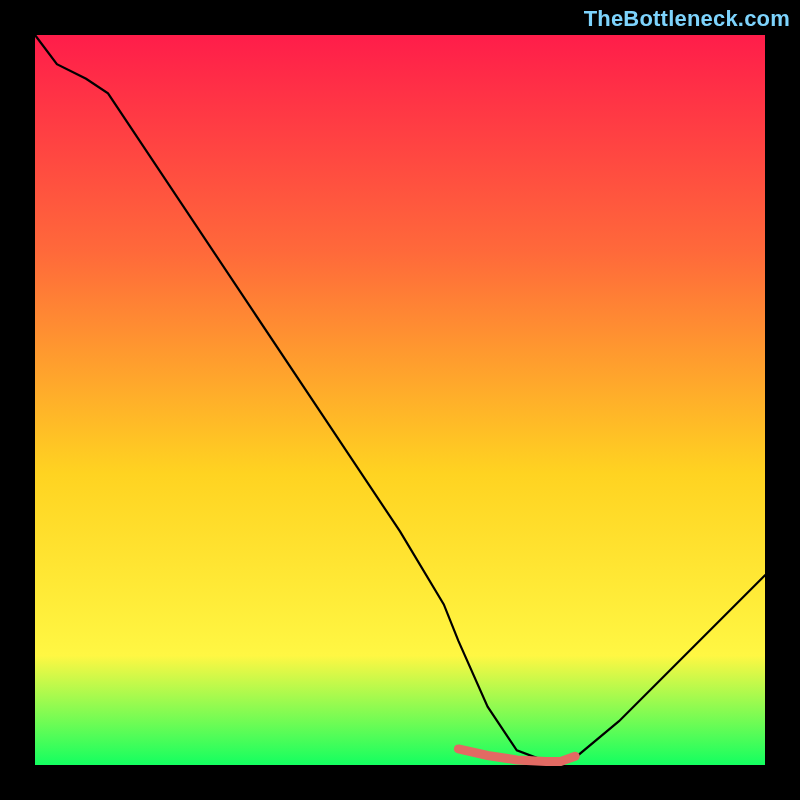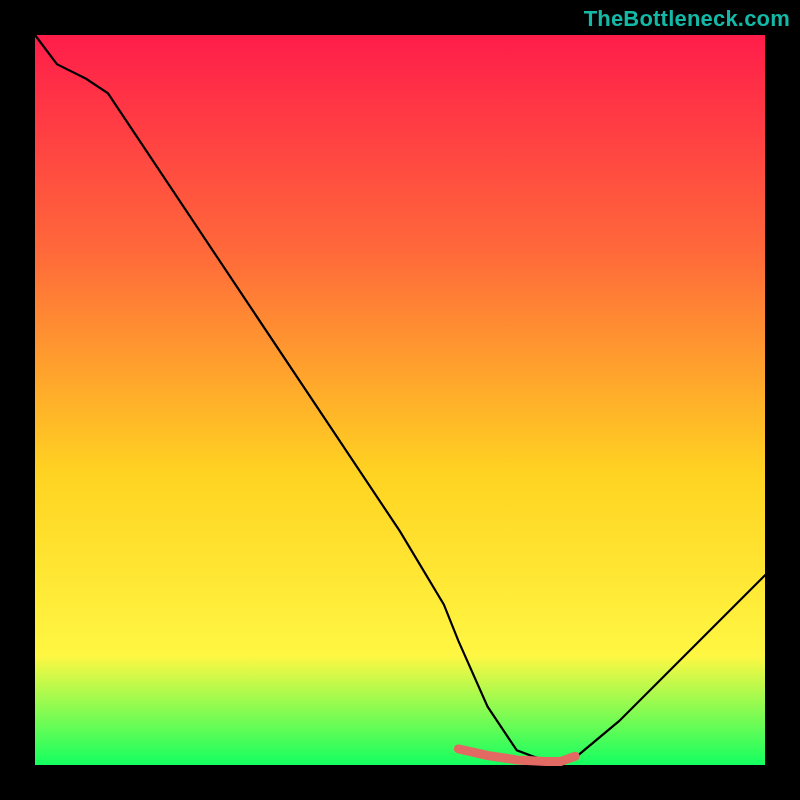--- a/index.html
+++ b/index.html
@@ -14,21 +14,21 @@
   .frame {
     position: relative;
     width: 800px;
     height: 800px;
     background: #000;
   }
   .watermark {
     position: absolute;
     top: 6px;
     right: 10px;
-    color: #14b8a6;
+    color: #7dd3fc;
     font-size: 22px;
     font-weight: 600;
     letter-spacing: 0.2px;
     user-select: none;
   }
   svg {
     position: absolute;
     top: 0;
     left: 0;
   }

